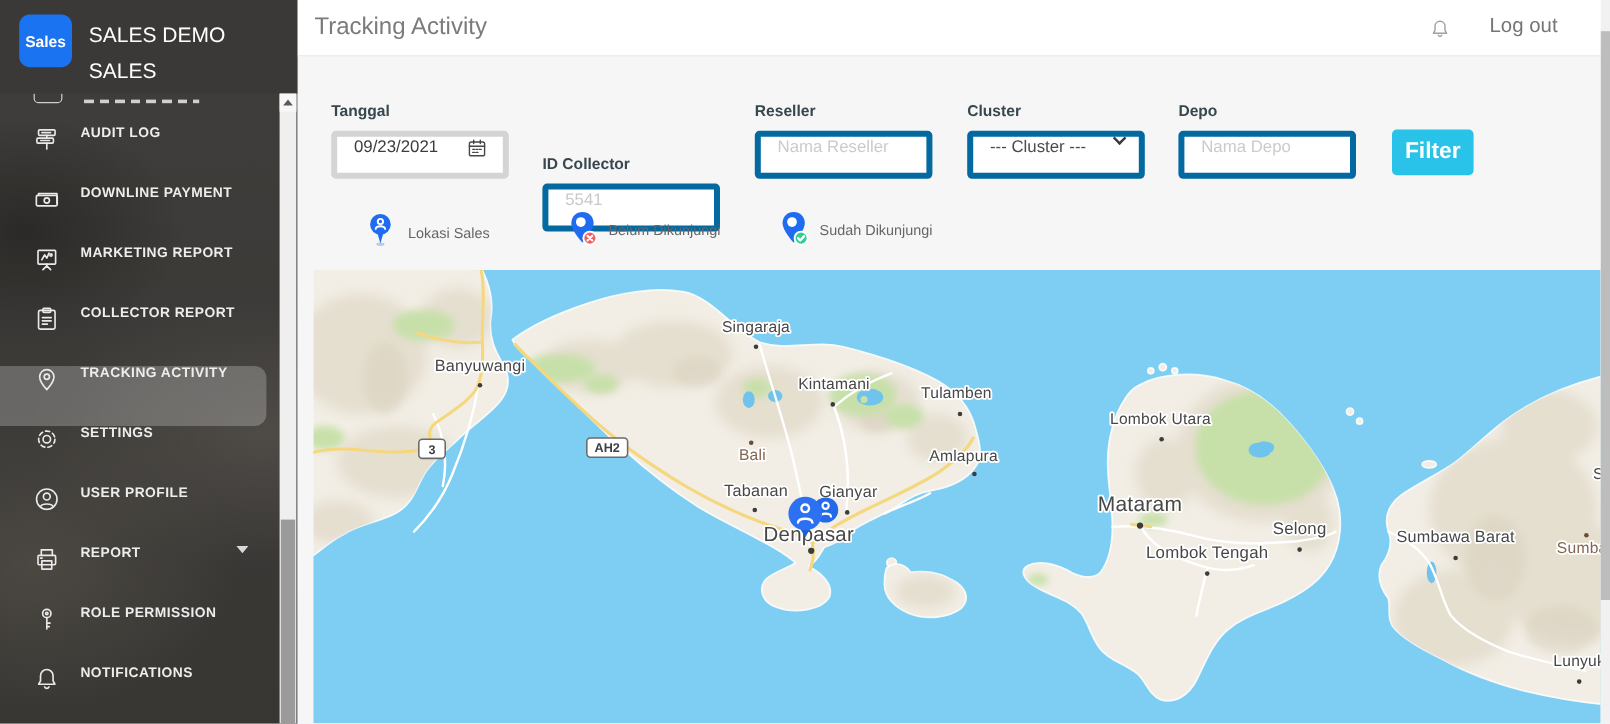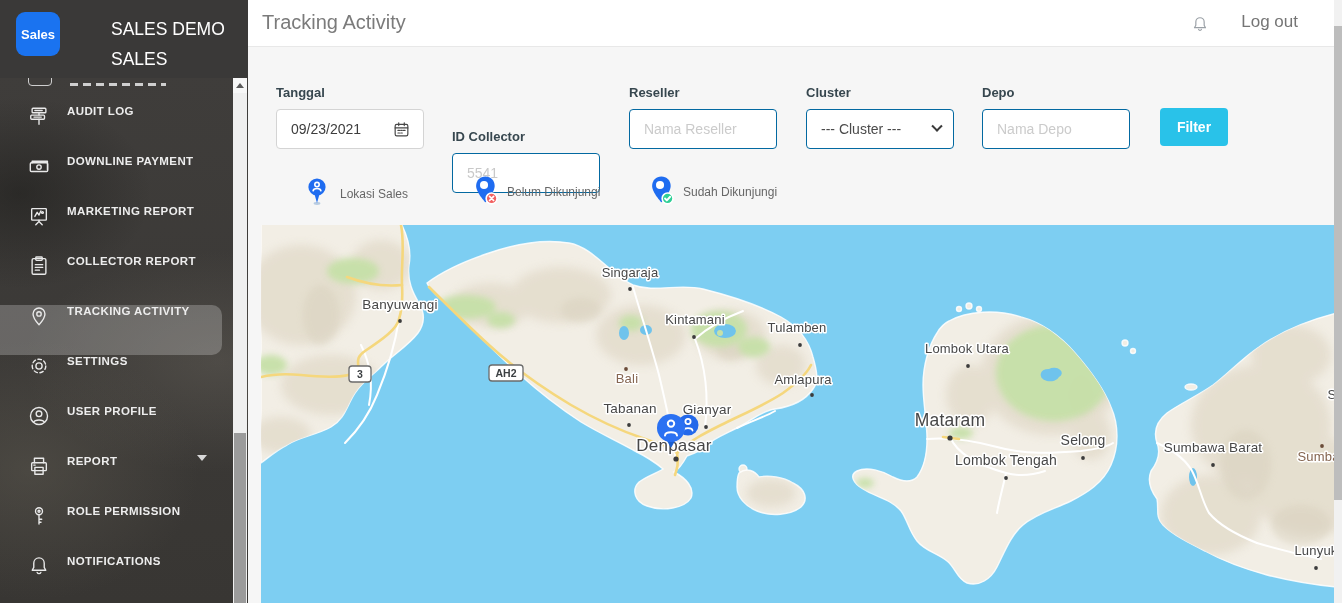--- a/index.html
+++ b/index.html
@@ -7,21 +7,21 @@
               font-family:"Liberation Sans", sans-serif; }
 
   
   .sidebar { position:absolute; left:0; top:0; width:248px; height:603px;
     background:
       radial-gradient(ellipse 260px 200px at 12% 78%, rgba(96,92,82,.45), transparent 65%),
       radial-gradient(ellipse 300px 170px at 88% 60%, rgba(128,122,112,.28), transparent 65%),
       radial-gradient(ellipse 220px 160px at 8% 32%, rgba(20,20,18,.45), transparent 60%),
       linear-gradient(#403e3c,#383633);
     overflow:hidden; }
-  .logo-header { position:relative; height:78px; background:#3a3938; padding:12px 0 0 16px; display:flex; z-index:3;gap:37px; }
+  .logo-header { position:relative; height:78px; background:#3a3938; padding:12px 0 0 16px; display:flex; z-index:3; }
   .logo-badge { width:44px; height:44px; background:#1a73f0; border-radius:9px; color:#fff;
     font-size:13px; font-weight:bold; display:flex; align-items:center; justify-content:center; flex:0 0 44px; }
   .brand { margin-left:14px; color:#fff; font-size:17.5px; line-height:30px; margin-top:2px; }
   .nav { position:absolute; top:78px; left:0; width:233px; }
   .nav-item { height:50px; display:flex; align-items:flex-start; padding-left:28px; cursor:pointer; }
   .nav-item.active { background:rgba(255,255,255,.23); border-radius:0 10px 10px 0; width:222px; }
   .nav-icon { width:22px; height:22px; flex:0 0 22px; }
   .nav-icon svg { stroke:#e9e9e9; fill:none; stroke-width:1.5; stroke-linecap:round; stroke-linejoin:round; }
   .nav-label { margin-left:17px; color:#ededed; font-size:11.5px; font-weight:bold; letter-spacing:.4px; }
   .nav-caret { margin-left:auto; margin-right:26px; width:0; height:0;
@@ -42,38 +42,38 @@
   .main { position:absolute; left:248px; top:0; width:1086px; height:603px; background:#f6f6f6; }
   .topbar { height:47px; background:#fff; border-bottom:1px solid #e8e8e8; position:relative; }
   .page-title { position:absolute; left:14px; top:11px; font-size:20px; color:#7b7b7b; }
   .bell-btn { position:absolute; right:124px; top:14px; width:20px; height:20px; cursor:pointer; }
   .bell-btn svg { stroke:#9aa0a6; fill:none; stroke-width:1.4; stroke-linecap:round; stroke-linejoin:round; }
   .logout { position:absolute; right:36px; top:12px; font-size:17px; color:#757575; cursor:pointer; }
 
   .content { position:relative; height:556px; }
   .field { position:absolute; width:148px; }
   .field-label { font-size:13px; font-weight:bold; color:#37474f; margin-bottom:9px; }
-  .box { height:40px; background:#fff; border:1px solid #0369a1; border-radius:4px;
-    display:flex; align-items:center; padding:0 12px 0 14px; font-size:14px; }
+  .box { height:40px; background:#fff; border:5px solid #0369a1; border-radius:4px;
+    display:flex; align-items:flex-start; padding:0 12px 0 14px; font-size:14px; }
   .f-tanggal { left:28px; top:38px; }
   .f-tanggal .box { border-color:#d4d4d4; }
   .date-value { color:#3d3d3d; max-width:76px; overflow:hidden; white-space:nowrap; }
   .cal-icon { margin-left:auto; width:19px; height:19px; }
   .cal-icon svg { stroke:#474747; fill:none; stroke-width:1.5; stroke-linecap:round; }
   .f-idcol { left:204px; top:38px;margin-top:44px; }
   .muted-value { color:#c9c9c9; }
   .f-reseller { left:381px; top:38px; }
   .placeholder { color:#cbcbcb; }
   .f-cluster { left:558px; top:38px; }
   .select-text { color:#4b4b4b; }
   .chevron { margin-left:auto; width:8px; height:8px; border-right:2px solid #3a3a3a; border-bottom:2px solid #3a3a3a;
     transform:rotate(45deg) translate(-2px,-2px); }
   .f-depo { left:734px; top:38px; }
   .filter-btn { position:absolute; left:912px; top:61px; width:68px; height:38px; background:#29c2e9;
-    border:none; border-radius:4px; color:#fff; font-size:14px; font-weight:bold;
+    border:none; border-radius:4px; color:#fff; font-size:19px; font-weight:bold;
     font-family:"Liberation Sans", sans-serif; cursor:pointer; }
 
   .legend { position:absolute; top:126px; left:0; height:44px; width:100%; }
   .legend-item { position:absolute; display:flex; align-items:center; }
   .legend-item .lg-icon { width:30px; height:34px; }
   .legend-label { font-size:12px; color:#666; margin-left:4px;text-align:center; }
   .lg-1 { left:58px; top:4px; } .lg-2 { left:225px; top:2px; } .lg-3 { left:401px; top:2px; }
 
   .map-wrap { position:absolute; left:13px; top:178px; width:1073px; height:378px; overflow:hidden; cursor:grab; }
   .map-wrap svg text { font-family:"Liberation Sans", sans-serif; }

